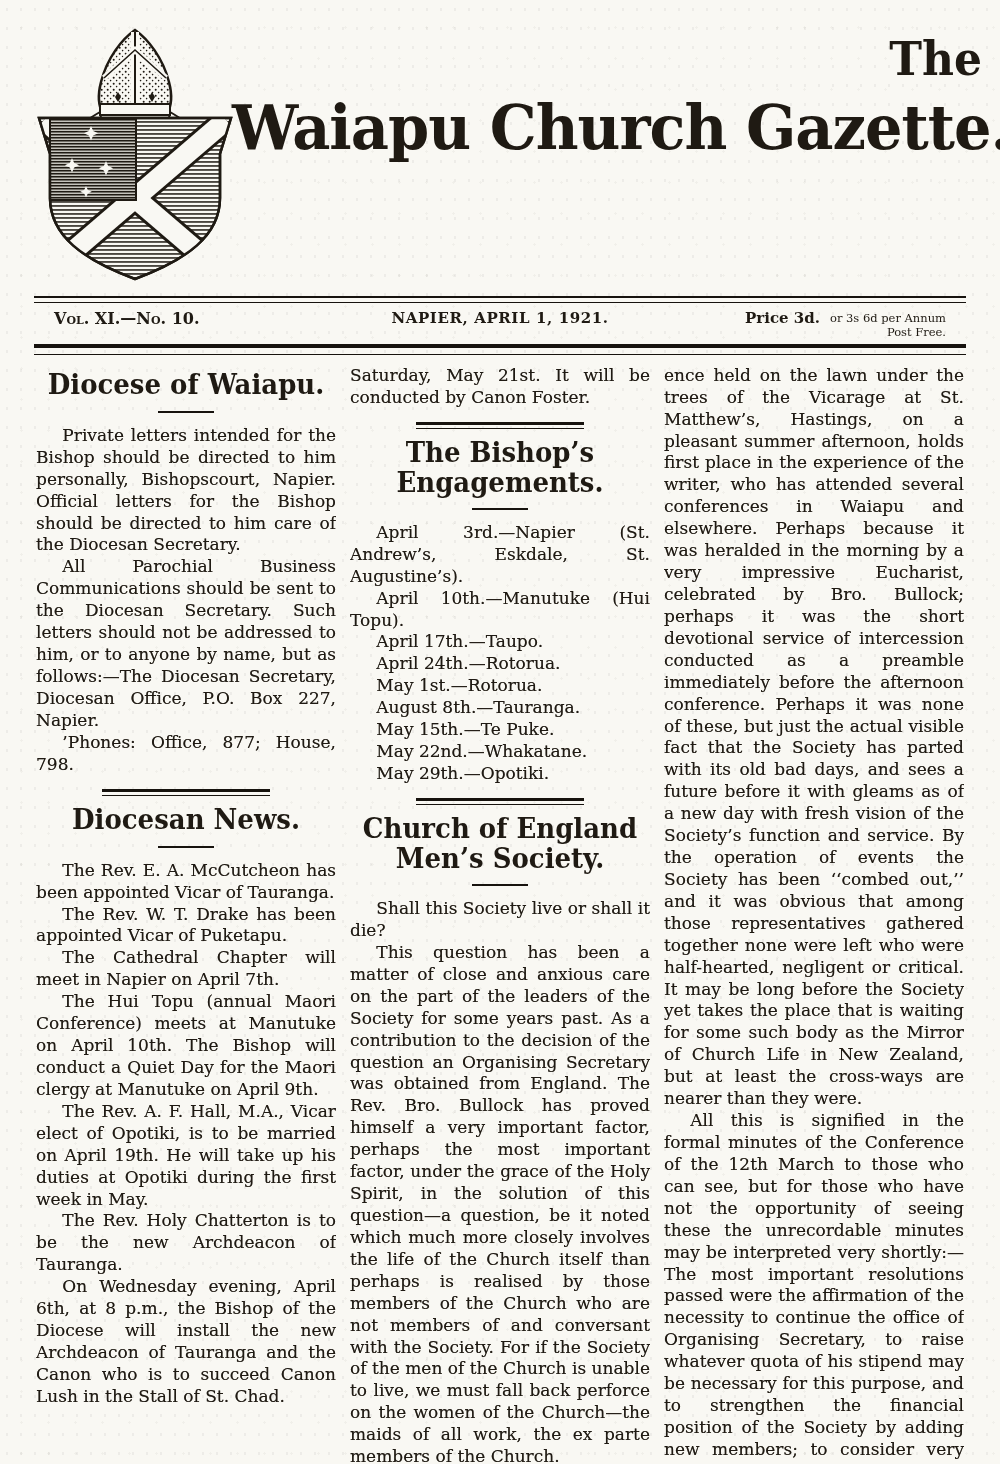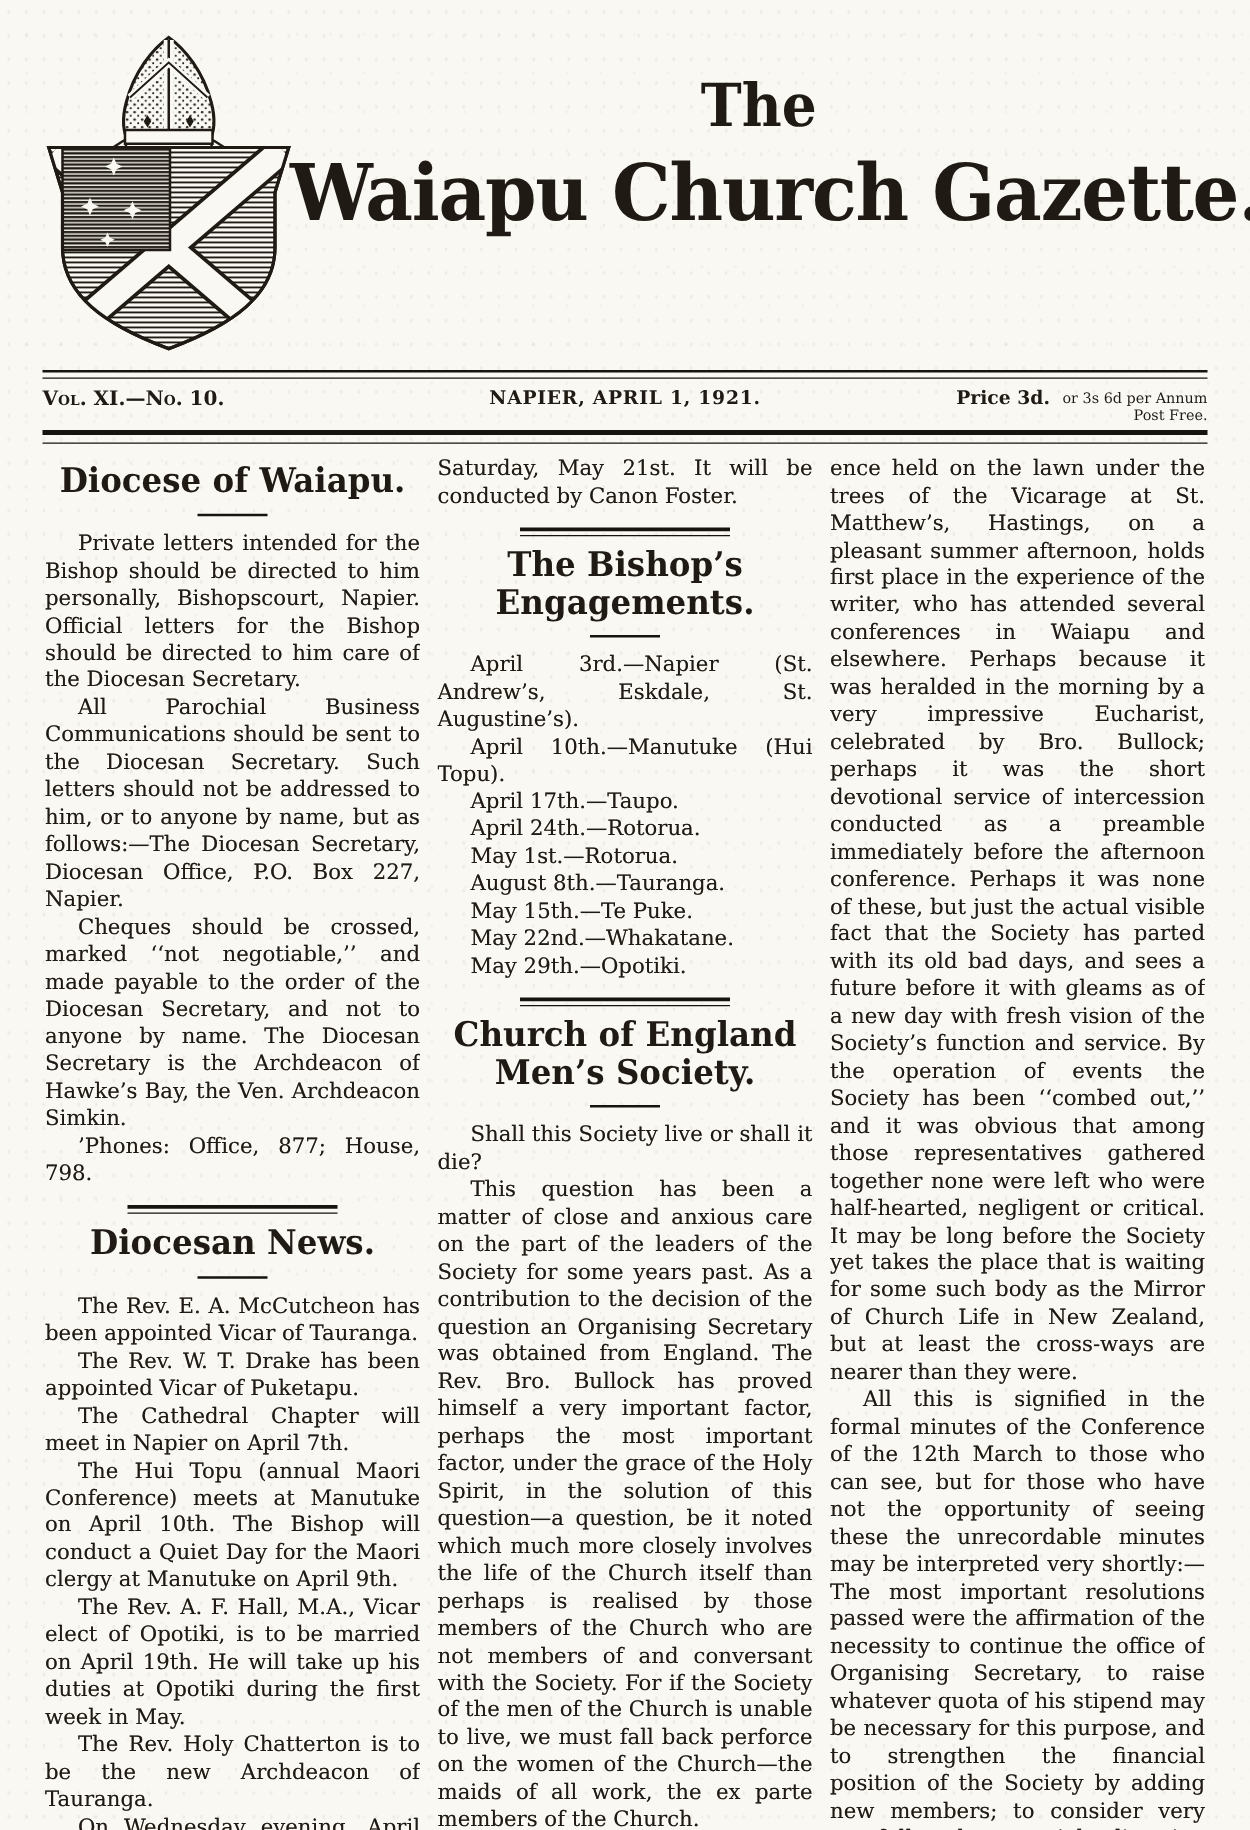--- a/index.html
+++ b/index.html
@@ -11,25 +11,25 @@
       radial-gradient(rgba(40,35,28,0.04) 1px, transparent 1.3px);
     background-size:14px 19px, 27px 31px;
     background-position:0 0, 8px 12px;
     color:#1f1a13;
     font-family:"DejaVu Serif", serif;
     overflow:hidden;
   }
   
   .masthead{position:relative;height:296px;}
   .crest{position:absolute;left:34px;top:28px;}
-  .mast-text{position:absolute;left:232px;right:18px;top:64px;text-align:center;}
+  .mast-text{position:absolute;left:232px;right:18px;top:37px;text-align:right;}
   .mast-the{font-size:44px;font-weight:bold;line-height:1;transform:scaleY(1.08);}
   .mast-title{font-size:59px;font-weight:bold;line-height:1.05;margin-top:16px;white-space:nowrap;letter-spacing:-1px;transform:scaleY(1.06);}
   .rule-top{margin:0 34px;height:4px;border-top:2px solid #17130e;border-bottom:1px solid #17130e;}
-  .infobar{margin:0 34px;display:grid;grid-template-columns:1fr auto 1fr;align-items:flex-start;padding:6px 0 4px;}
+  .infobar{margin:0 54px;display:grid;grid-template-columns:1fr auto 1fr;align-items:flex-start;padding:6px 0 4px;}
   .vol{font-size:16px;font-weight:bold;font-variant:small-caps;}
   .dateline{font-size:15px;font-weight:bold;letter-spacing:0.6px;}
   .price-wrap{justify-self:end;display:flex;gap:10px;align-items:flex-start;}
   .price{font-size:15px;font-weight:bold;}
   .price-note{font-size:11.5px;font-weight:normal;text-align:right;line-height:1.25;padding-top:2px;}
   .rule-bottom{margin:0 34px;height:6px;border-top:4px solid #17130e;border-bottom:1.5px solid #17130e;}
   
   .columns{display:flex;gap:14px;padding:10px 36px 0;height:1108px;overflow:hidden;}
   .col{width:300px;overflow:hidden;}
   .head{font-size:26px;font-weight:bold;text-align:center;margin:6px 0 0;line-height:1.12;transform:scaleY(1.05);}
@@ -117,21 +117,20 @@
 
   <div class="rule-bottom"></div>
 
   <main class="columns">
 
     <section class="col">
       <h2 class="head">Diocese of Waiapu.</h2>
       <div class="headrule"></div>
       <p class="para">Private letters intended for the Bishop should be directed to him personally, Bishopscourt, Napier. Official letters for the Bishop should be directed to him care of the Diocesan Secretary.</p>
       <p class="para">All Parochial Business Communications should be sent to the Diocesan Secretary. Such letters should not be addressed to him, or to anyone by name, but as follows:—The Diocesan Secretary, Diocesan Office, P.O. Box 227, Napier.</p>
-      <p class="para">Cheques should be crossed, marked ‘‘not negotiable,’’ and made payable to the order of the Diocesan Secretary, and not to anyone by name. The Diocesan Secretary is the Archdeacon of Hawke’s Bay, the Ven. Archdeacon Simkin.</p>
       <p class="para">’Phones: Office, 877; House, 798.</p>
       <div class="sep"></div>
       <h2 class="head">Diocesan News.</h2>
       <div class="headrule"></div>
       <p class="para">The Rev. E. A. McCutcheon has been appointed Vicar of Tauranga.</p>
       <p class="para">The Rev. W. T. Drake has been appointed Vicar of Puketapu.</p>
       <p class="para">The Cathedral Chapter will meet in Napier on April 7th.</p>
       <p class="para">The Hui Topu (annual Maori Conference) meets at Manutuke on April 10th. The Bishop will conduct a Quiet Day for the Maori clergy at Manutuke on April 9th.</p>
       <p class="para">The Rev. A. F. Hall, M.A., Vicar elect of Opotiki, is to be married on April 19th. He will take up his duties at Opotiki during the first week in May.</p>
       <p class="para">The Rev. Holy Chatterton is to be the new Archdeacon of Tauranga.</p>

